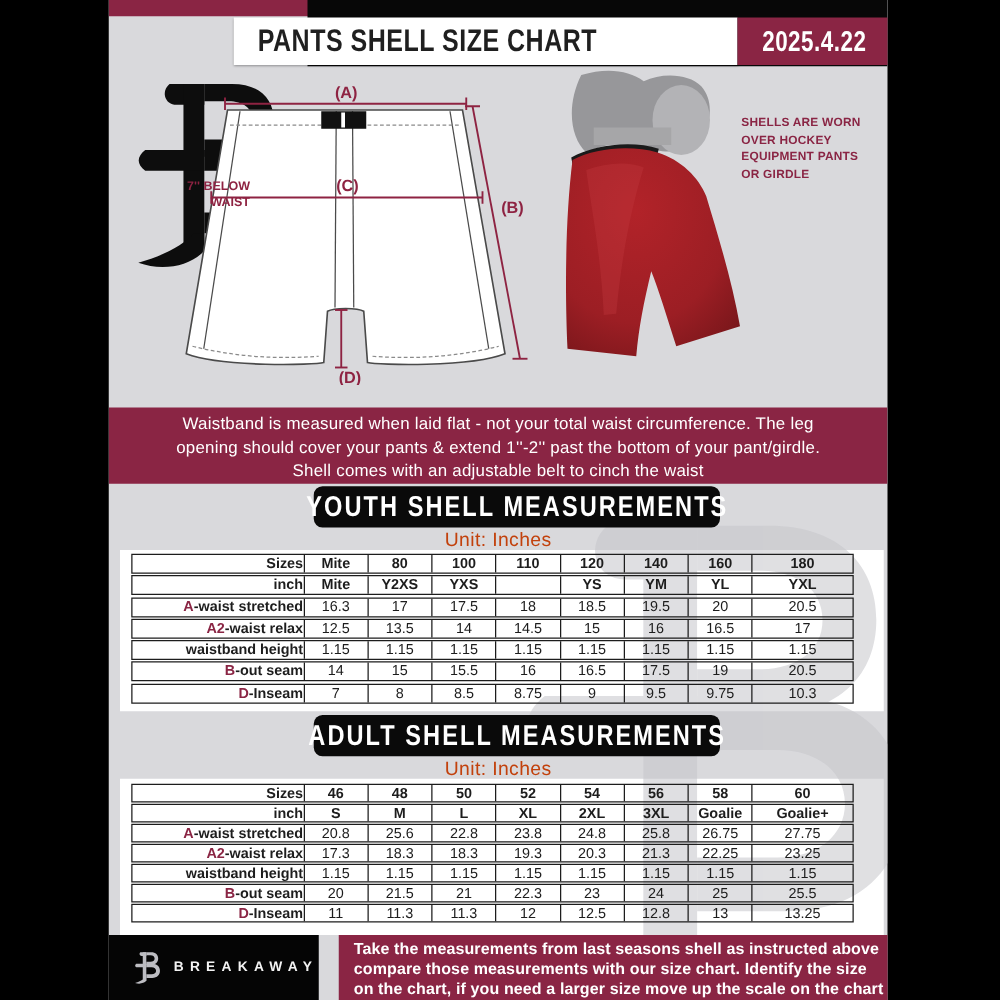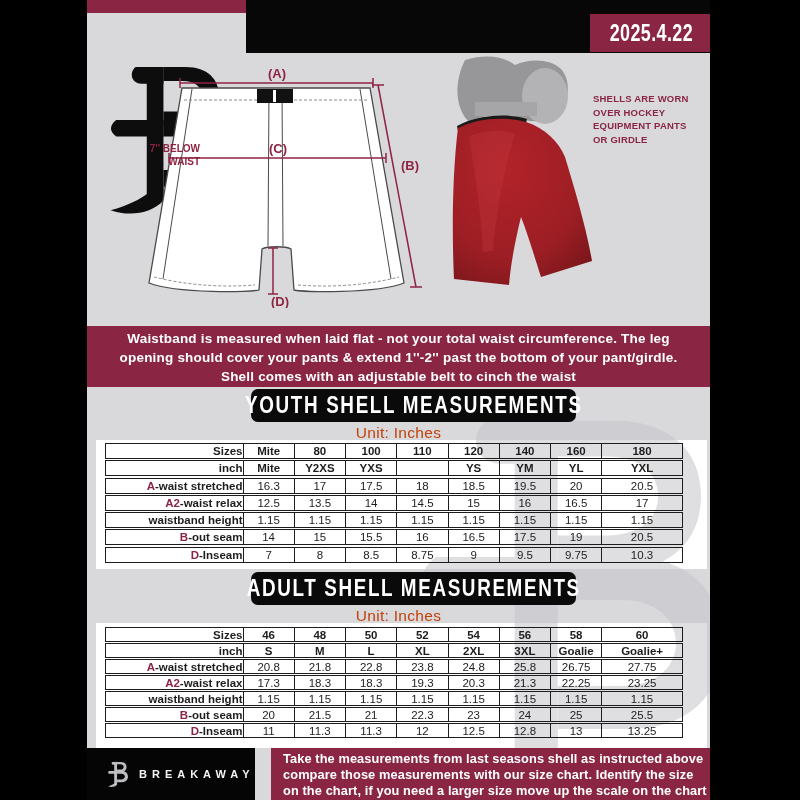--- a/index.html
+++ b/index.html
@@ -24,21 +24,21 @@
   .logo-main{left:18px;top:56px;z-index:3;color:#0d0d0d;}
 
   
   .diagram{left:53px;top:58px;z-index:3;}
   .photo{left:358px;top:56px;z-index:3;}
   .photo-note{left:506px;top:92px;width:112px;z-index:3;color:#8a2544;
               font-size:9.5px;font-weight:bold;line-height:13.5px;letter-spacing:.2px;}
 
   
   .notice{left:0;top:326px;width:623px;height:61px;background:#8a2544;z-index:3;
-          color:#fff;text-align:center;font-size:13.5px;font-weight:bold;line-height:19px;
+          color:#fff;text-align:center;font-size:13.5px;font-weight:normal;line-height:19px;
           padding-top:3px;letter-spacing:.2px;}
 
   
   .sec-head{width:325px;height:33px;background:#0a0a0a;border-radius:7px;z-index:3;
             display:flex;align-items:center;justify-content:center;margin-left:16px;}
   .sec-head span{display:inline-block;transform:scaleX(.82);font-size:23px;font-weight:bold;
                  color:#fff;letter-spacing:2px;white-space:nowrap;}
   .unit{width:623px;text-align:center;z-index:3;font-size:15.5px;color:#c2410c;letter-spacing:.3px;}
 
   
@@ -83,20 +83,23 @@
 
 <div class="canvas">
   <div class="page">
 
     <svg class="abs wm" style="left:320px;top:392px" width="330" height="423" viewBox="0 0 92 118">
       <use href="#blogo"></use>
     </svg>
 
     <div class="abs hdr-strip"></div>
     <div class="abs hdr-bar"></div>
+    <div class="abs title-box">
+      <span>PANTS SHELL SIZE CHART</span>
+    </div>
     <div class="abs date-box">
       <span>2025.4.22</span>
     </div>
     <svg class="abs logo-main" width="128" height="164" viewBox="0 0 92 118">
         <use href="#blogo"></use>
       </svg>
 
     <svg class="abs diagram" width="300" height="250" viewBox="0 0 300 250">
 
       <path d="M42,30 L230,30 L264,225 C236,236 162,234 154,232 L151,191 C146,188 127,188 122,191 L119,232 C112,234 38,236 9,225 Z" fill="#ffffff" stroke="#4a4a4a" stroke-width="1.3"></path>
@@ -299,21 +302,21 @@
           <div class="tcell val">3XL</div>
           <div class="tcell val">Goalie</div>
           <div class="tcell val last">Goalie+</div>
         </div>
         <div class="trow">
           <div class="tcell lab">
             <span class="pfx">A</span>
             <span>-waist stretched</span>
           </div>
           <div class="tcell val">20.8</div>
-          <div class="tcell val">21.8</div>
+          <div class="tcell val">25.6</div>
           <div class="tcell val">22.8</div>
           <div class="tcell val">23.8</div>
           <div class="tcell val">24.8</div>
           <div class="tcell val">25.8</div>
           <div class="tcell val">26.75</div>
           <div class="tcell val last">27.75</div>
         </div>
         <div class="trow">
           <div class="tcell lab">
             <span class="pfx">A2</span>

